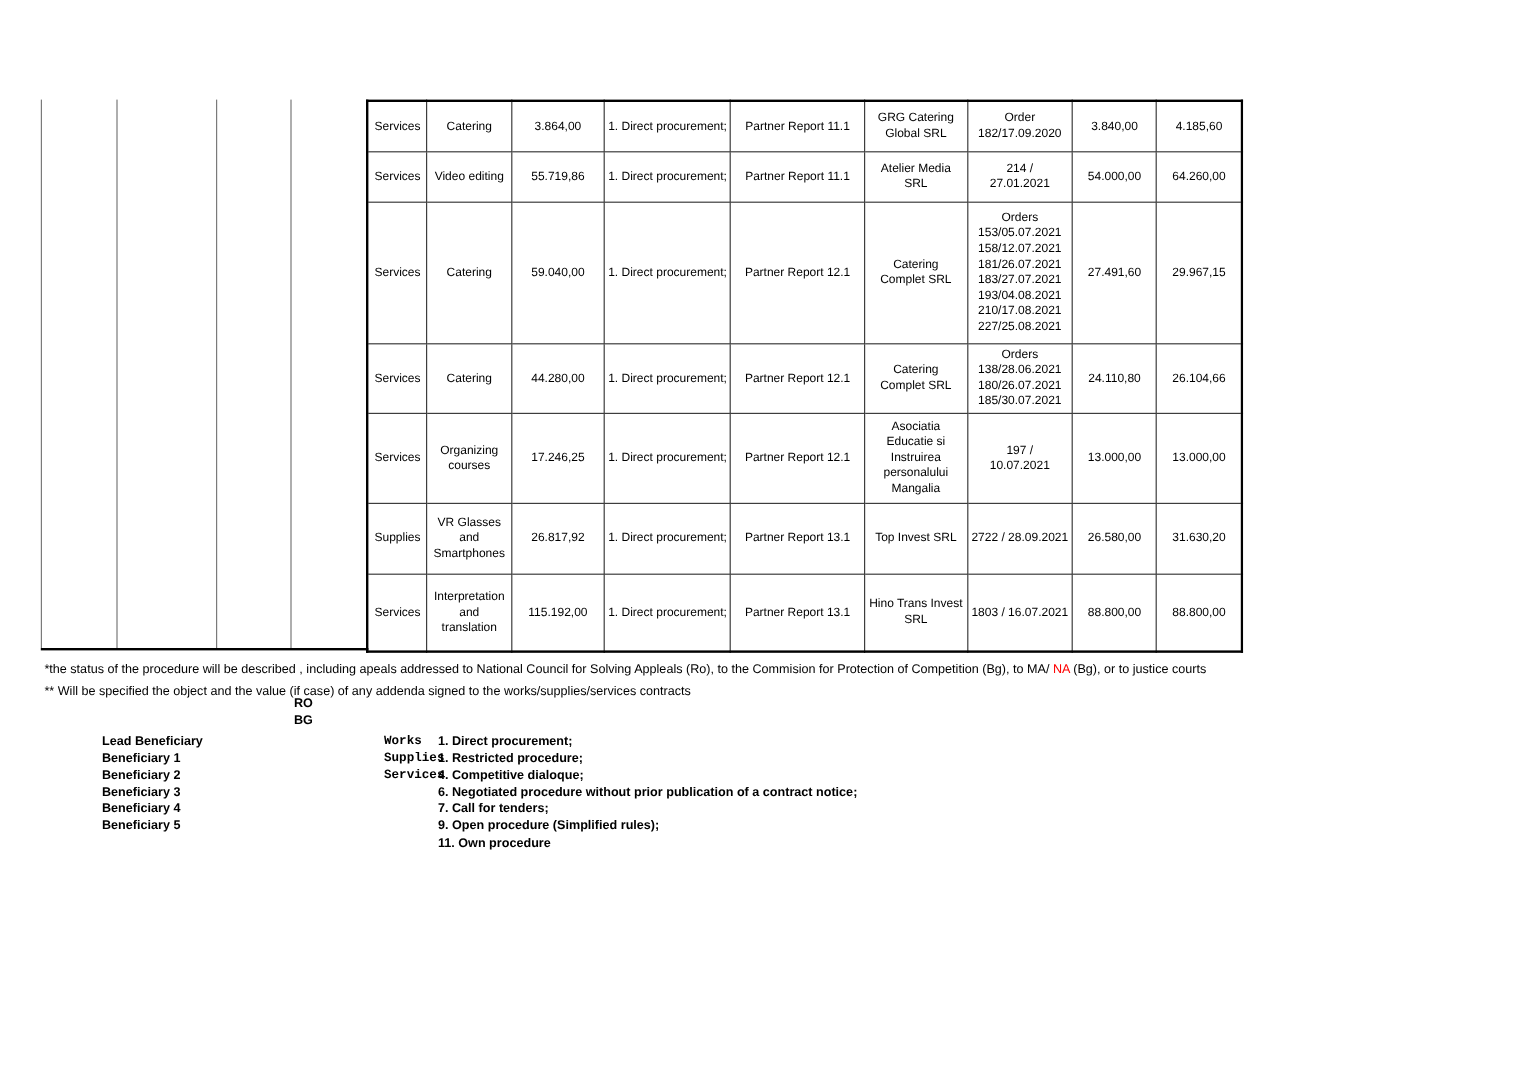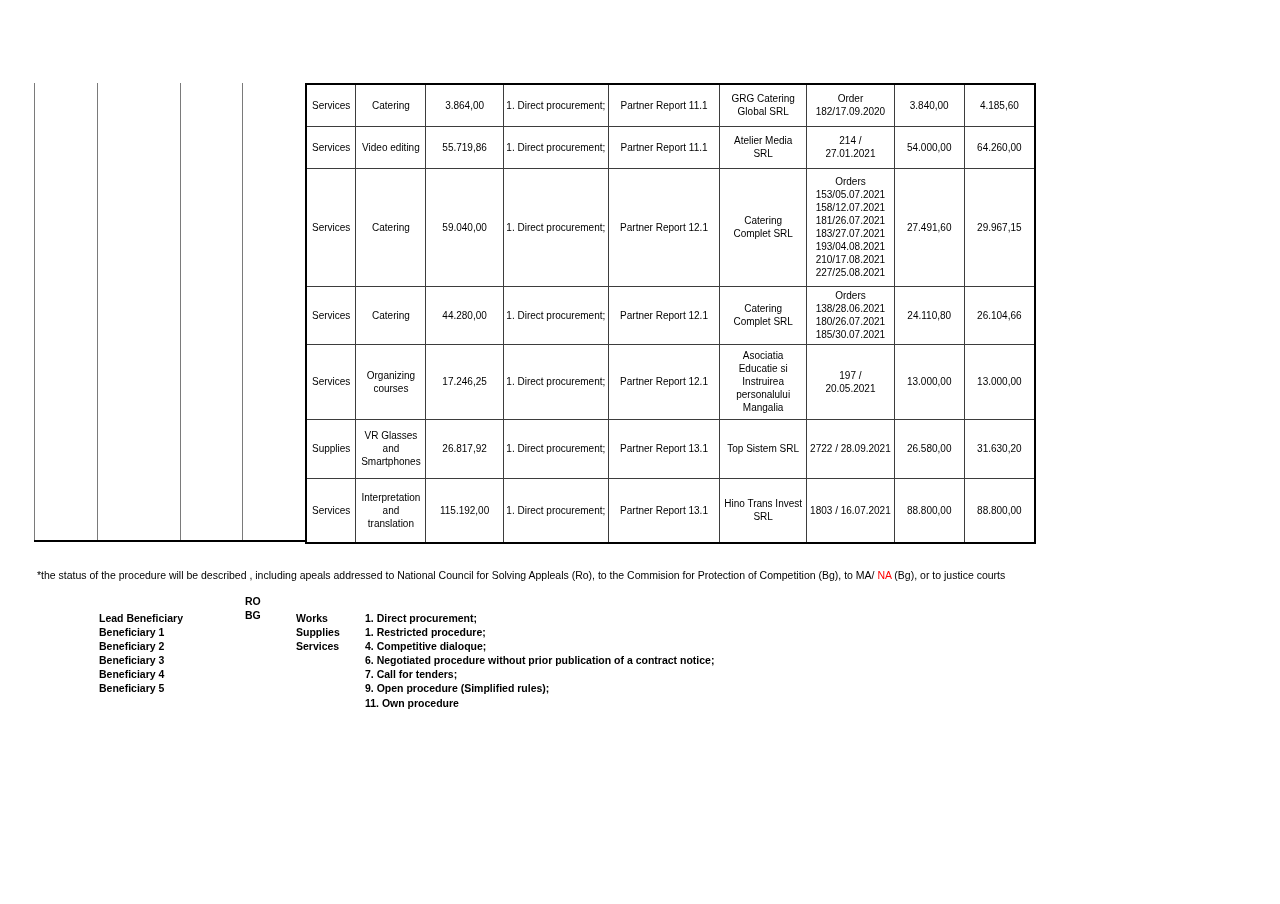--- a/index.html
+++ b/index.html
@@ -55,35 +55,35 @@
   
   .footnotes {
     position: absolute;
     left: 37px;
     top: 552px;
     font-size: 10.5px;
     line-height: 13px;
     color: #000000;
     white-space: nowrap;
   }
-  .footnotes .fline { margin-bottom: 5px; margin-top: 17px; }
+  .footnotes .fline { margin-bottom: 5px; }
   .footnote-na { color: #ff0000; }
 
   
   .legend-col {
     position: absolute;
     font-size: 10.5px;
     font-weight: bold;
     color: #000000;
     white-space: nowrap;
   }
   .legend-col > div { height: 14.1px; line-height: 14.1px; }
-  .col-benef { left: 99px;  top: 611px; }
-  .col-codes { left: 245px; top: 594px; text-align: right; }
-  .col-types { left: 296px; top: 611px; }
+  .col-benef { left: 85px;  top: 611px; }
+  .col-codes { left: 245px; top: 579px; text-align: right; }
+  .col-types { left: 320px; top: 611px; font-family: Liberation Mono, monospace; }
   .col-procs { left: 365px; top: 611px; }
 </style>
 </head>
 <body>
 
 <div class="page">
 
   <div class="vline" style="left:34px"></div>
   <div class="vline" style="left:97px"></div>
   <div class="vline" style="left:180px"></div>
@@ -169,32 +169,32 @@
 courses</td>
       <td class="nw">17.246,25</td>
       <td class="nw">1. Direct procurement;</td>
       <td class="nw">Partner Report 12.1</td>
       <td>Asociatia
 Educatie si
 Instruirea
 personalului
 Mangalia</td>
       <td>197 /
-20.05.2021</td>
+10.07.2021</td>
       <td class="nw">13.000,00</td>
       <td class="nw">13.000,00</td>
     </tr>
     <tr style="height:59px">
       <td class="nw">Supplies</td>
       <td>VR Glasses and
 Smartphones</td>
       <td class="nw">26.817,92</td>
       <td class="nw">1. Direct procurement;</td>
       <td class="nw">Partner Report 13.1</td>
-      <td class="nw">Top Sistem SRL</td>
+      <td class="nw">Top Invest SRL</td>
       <td class="nw">2722 / 28.09.2021</td>
       <td class="nw">26.580,00</td>
       <td class="nw">31.630,20</td>
     </tr>
     <tr style="height:65px">
       <td class="nw">Services</td>
       <td>Interpretation
 and translation</td>
       <td class="nw">115.192,00</td>
       <td class="nw">1. Direct procurement;</td>
@@ -203,20 +203,21 @@
 SRL</td>
       <td class="nw">1803 / 16.07.2021</td>
       <td class="nw">88.800,00</td>
       <td class="nw">88.800,00</td>
     </tr>
   </tbody>
     </table>
 
   <div class="footnotes">
     <div class="fline"><span>*the status of the procedure will be described , including apeals addressed to National Council for Solving Appleals (Ro), to the Commision for Protection of Competition (Bg), to MA/ </span><span class="footnote-na" style="color: rgb(255, 0, 0);">NA</span><span> (Bg), or to justice courts</span></div>
+    <div class="fline">** Will be specified the object and the value (if case) of any addenda signed to the works/supplies/services contracts</div>
   </div>
 
   <div class="legend-col col-benef">
     <div>Lead Beneficiary</div>
     <div>Beneficiary 1</div>
     <div>Beneficiary 2</div>
     <div>Beneficiary 3</div>
     <div>Beneficiary 4</div>
     <div>Beneficiary 5</div>
   </div>

